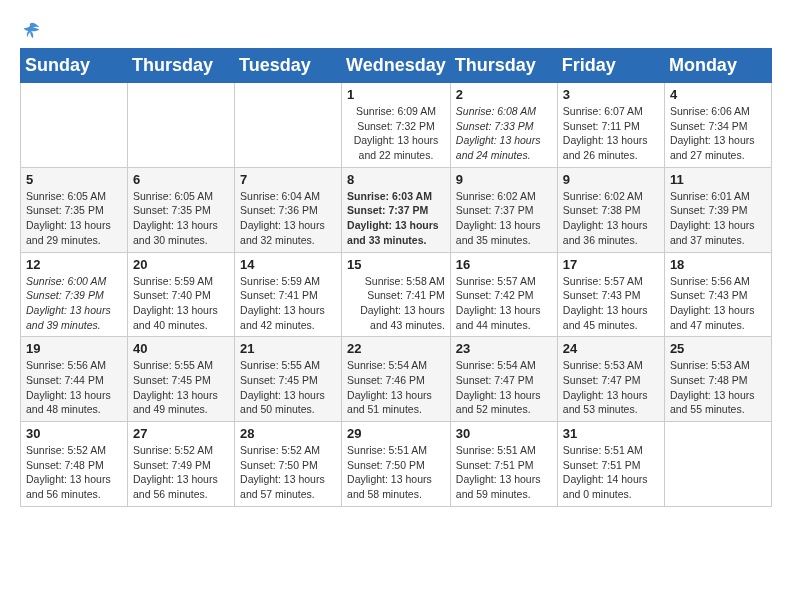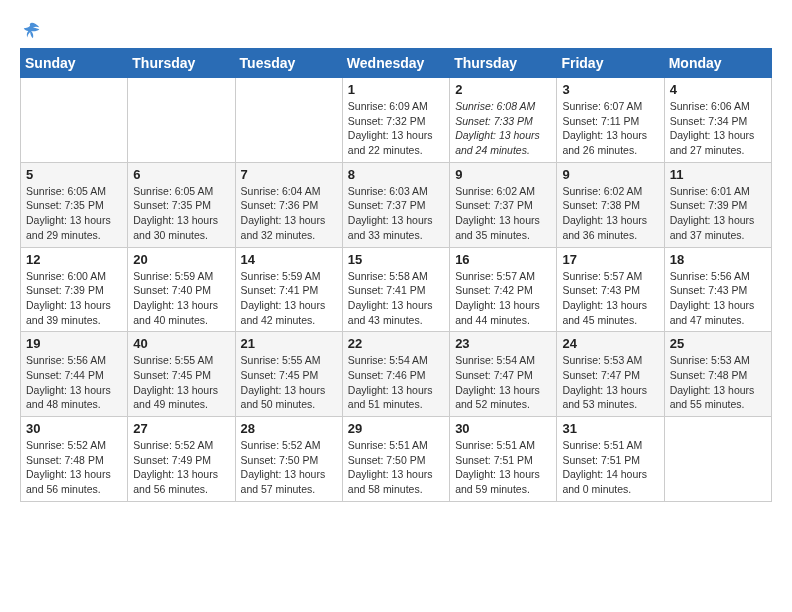--- a/index.html
+++ b/index.html
@@ -37,21 +37,21 @@
     table {
       width: 100%;
       border-collapse: collapse;
       font-size: 11px;
     }
     thead th {
       background-color: #2a6cb5;
       color: #fff;
       padding: 6px 4px;
       text-align: left;
-      font-size: 14px;
+      font-size: 18px;
       font-weight: bold;
       border: 1px solid #2a6cb5;
     }
     tbody td {
       border: 1px solid #ccc;
       vertical-align: top;
       padding: 4px 5px;
       width: 107px;
       min-height: 80px;
       background: #fff;
@@ -109,21 +109,21 @@
         <th>Monday</th>
       </tr>
   </thead>
   <tbody id="calendar-body">
   <tr>
         <td class="empty"></td>
         <td class="empty"></td>
         <td class="empty"></td>
         <td>
           <div class="day-number">1</div>
-          <div class="day-detail" style="white-space: pre-line;">Sunrise: 6:09 AM
+          <div class="day-detail" style="white-space: pre-line; text-align: center;">Sunrise: 6:09 AM
 Sunset: 7:32 PM
 Daylight: 13 hours and 22 minutes.</div>
         </td>
         <td>
           <div class="day-number">2</div>
           <div class="day-detail" style="white-space: pre-line; font-style: italic;">Sunrise: 6:08 AM
 Sunset: 7:33 PM
 Daylight: 13 hours and 24 minutes.</div>
         </td>
         <td>
@@ -153,21 +153,21 @@
 Daylight: 13 hours and 30 minutes.</div>
         </td>
         <td>
           <div class="day-number">7</div>
           <div class="day-detail" style="white-space: pre-line;">Sunrise: 6:04 AM
 Sunset: 7:36 PM
 Daylight: 13 hours and 32 minutes.</div>
         </td>
         <td>
           <div class="day-number">8</div>
-          <div class="day-detail" style="white-space: pre-line;">Sunrise: 6:03 AM
+          <div class="day-detail" style="white-space: pre-line; font-weight: bold;">Sunrise: 6:03 AM
 Sunset: 7:37 PM
 Daylight: 13 hours and 33 minutes.</div>
         </td>
         <td>
           <div class="day-number">9</div>
           <div class="day-detail" style="white-space: pre-line;">Sunrise: 6:02 AM
 Sunset: 7:37 PM
 Daylight: 13 hours and 35 minutes.</div>
         </td>
         <td>
@@ -179,39 +179,39 @@
         <td>
           <div class="day-number">11</div>
           <div class="day-detail" style="white-space: pre-line;">Sunrise: 6:01 AM
 Sunset: 7:39 PM
 Daylight: 13 hours and 37 minutes.</div>
         </td>
       </tr>
       <tr>
         <td>
           <div class="day-number">12</div>
-          <div class="day-detail" style="white-space: pre-line;">Sunrise: 6:00 AM
+          <div class="day-detail" style="white-space: pre-line; font-style: italic;">Sunrise: 6:00 AM
 Sunset: 7:39 PM
 Daylight: 13 hours and 39 minutes.</div>
         </td>
         <td>
           <div class="day-number">20</div>
           <div class="day-detail" style="white-space: pre-line;">Sunrise: 5:59 AM
 Sunset: 7:40 PM
 Daylight: 13 hours and 40 minutes.</div>
         </td>
         <td>
           <div class="day-number">14</div>
           <div class="day-detail" style="white-space: pre-line;">Sunrise: 5:59 AM
 Sunset: 7:41 PM
 Daylight: 13 hours and 42 minutes.</div>
         </td>
         <td>
           <div class="day-number">15</div>
-          <div class="day-detail" style="white-space: pre-line;">Sunrise: 5:58 AM
+          <div class="day-detail" style="white-space: pre-line; text-align: right;">Sunrise: 5:58 AM
 Sunset: 7:41 PM
 Daylight: 13 hours and 43 minutes.</div>
         </td>
         <td>
           <div class="day-number">16</div>
           <div class="day-detail" style="white-space: pre-line;">Sunrise: 5:57 AM
 Sunset: 7:42 PM
 Daylight: 13 hours and 44 minutes.</div>
         </td>
         <td>

